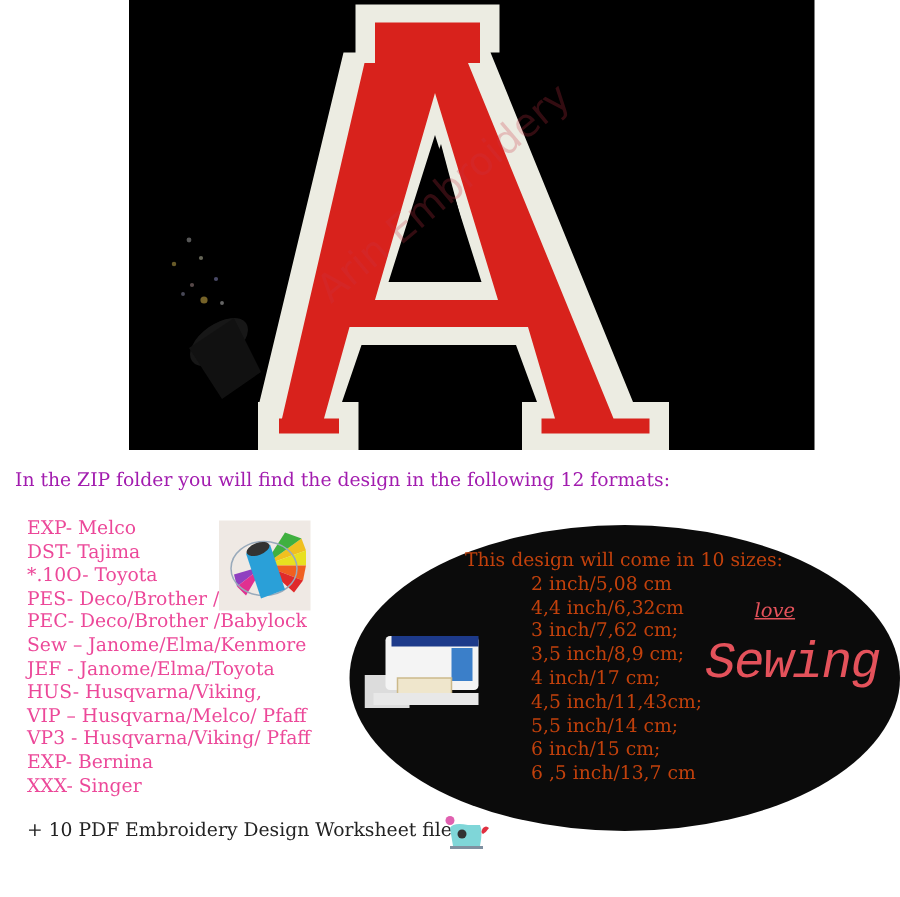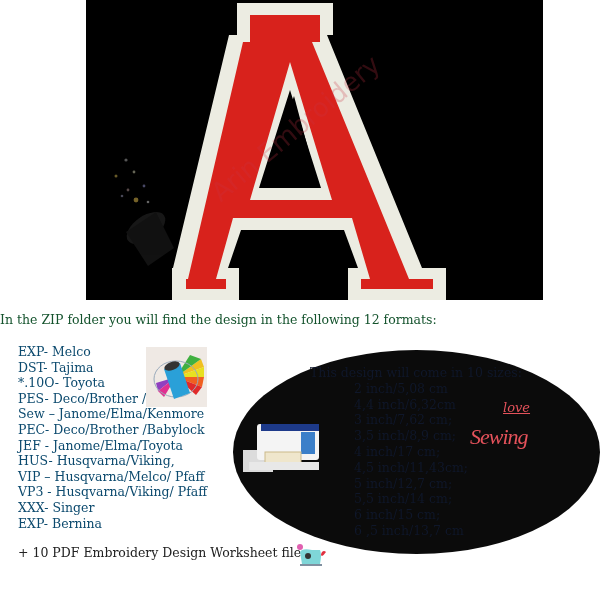--- a/index.html
+++ b/index.html
@@ -7,56 +7,56 @@
     width: 600px; height: 598px; background: #ffffff;
     position: relative; overflow: hidden;
     font-family: "DejaVu Serif", "Liberation Serif", serif;
   }
   .banner {
     position: absolute; left: 86px; top: 0; width: 457px; height: 300px;
     background: #000000;
   }
   .banner svg { position: absolute; left: 0; top: 0; }
   .intro {
-    position: absolute; left: 0; top: 312px;
-    font-size: 12.5px; color: #14532d; white-space: nowrap;
+    position: absolute; left: 10px; top: 312px;
+    font-size: 12.5px; color: #a21caf; white-space: nowrap;
   }
   .formats {
     position: absolute; left: 18px; top: 344px;
-    font-size: 12.5px; color: #0c4a6e; line-height: 15.6px;
+    font-size: 12.5px; color: #ec4899; line-height: 15.6px;
   }
   .formats div { white-space: nowrap; }
   .extra {
     position: absolute; left: 18px; top: 545px;
     font-size: 12.5px; color: #222; white-space: nowrap;
   }
   .thread-icon {
     position: absolute; left: 146px; top: 347px; width: 61px; height: 60px;
     background: #efe9e4;
   }
   .oval {
     position: absolute; left: 233px; top: 350px; width: 367px; height: 204px;
     background: #0b0b0b; border-radius: 50%;
   }
   .sizes {
     position: absolute; left: 310px; top: 365px;
-    color: #0f172a; font-size: 12.5px; line-height: 15.8px;
+    color: #c2410c; font-size: 12.5px; line-height: 15.8px;
   }
   .sizes .hdr { white-space: nowrap; }
   .sizes .row { white-space: nowrap; padding-left: 44px; }
   .love {
     position: absolute; left: 503px; top: 400px;
     color: #e4525b; font-family: "DejaVu Serif", serif; font-style: italic;
     font-size: 13px;
     text-decoration: underline;
   }
   .sewing {
     position: absolute; left: 470px; top: 424px;
-    color: #e4525b; font-family: Liberation Serif, serif; font-style: italic;
-    font-size: 22px; letter-spacing: -1px;
+    color: #e4525b; font-family: Liberation Mono, monospace; font-style: italic;
+    font-size: 34px; letter-spacing: -1px;
   }
   .machine { position: absolute; left: 243px; top: 420px; }
   .mini-machine { position: absolute; left: 294px; top: 542px; }
 </style>
 </head>
 <body>
 
 <div class="banner">
   <svg width="457" height="300" viewBox="0 0 457 300">
 
@@ -85,28 +85,28 @@
   </svg>
 </div>
 
 <div class="intro">In the ZIP folder you will find the design in the following 12 formats:</div>
 
 <div class="formats">
   <div>EXP- Melco</div>
   <div>DST- Tajima</div>
   <div>*.10O- Toyota</div>
   <div>PES- Deco/Brother /B</div>
+  <div>PEC- Deco/Brother /Babylock</div>
   <div>Sew – Janome/Elma/Kenmore</div>
-  <div>PEC- Deco/Brother /Babylock</div>
   <div>JEF - Janome/Elma/Toyota</div>
   <div>HUS- Husqvarna/Viking,</div>
   <div>VIP – Husqvarna/Melco/ Pfaff</div>
   <div>VP3 - Husqvarna/Viking/ Pfaff</div>
+  <div>EXP- Bernina</div>
   <div>XXX- Singer</div>
-  <div>EXP- Bernina</div>
 </div>
 
 <div class="thread-icon">
   <svg width="61" height="60" viewBox="0 0 61 60">
     <path d="M30 30 L55 12 L58 20 Z" fill="#f0c020"></path>
     <path d="M30 30 L58 20 L58 30 Z" fill="#e8e020"></path>
     <path d="M30 30 L58 30 L56 40 Z" fill="#f06020"></path>
     <path d="M30 30 L56 40 L50 48 Z" fill="#e02a2a"></path>
     <path d="M30 30 L44 8 L55 12 Z" fill="#40b040"></path>
     <path d="M30 30 L10 36 L12 44 Z" fill="#9040c0"></path>
@@ -133,21 +133,20 @@
 </div>
 
 <div class="sizes">
   <div class="hdr">This design will come in 10 sizes:</div>
   <div class="row">2 inch/5,08 cm</div>
   <div class="row">4,4 inch/6,32cm</div>
   <div class="row">3 inch/7,62 cm;</div>
   <div class="row">3,5 inch/8,9 cm;</div>
   <div class="row">4 inch/17 cm;</div>
   <div class="row">4,5 inch/11,43cm;</div>
-  <div class="row">5 inch/12,7 cm;</div>
   <div class="row">5,5 inch/14 cm;</div>
   <div class="row">6 inch/15 cm;</div>
   <div class="row">6 ,5 inch/13,7 cm</div>
 </div>
 
 <div class="sewing">Sewing</div>
 <div class="love">love</div>
 
 <div class="mini-machine">
   <svg width="34" height="30" viewBox="0 0 34 30">

